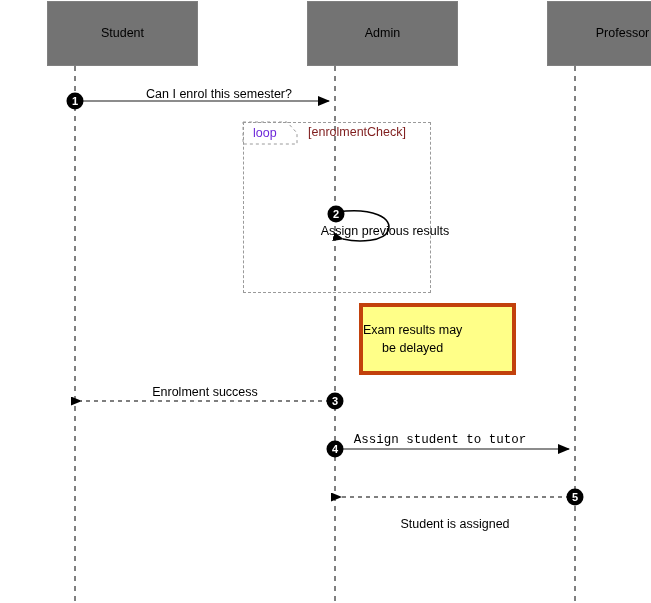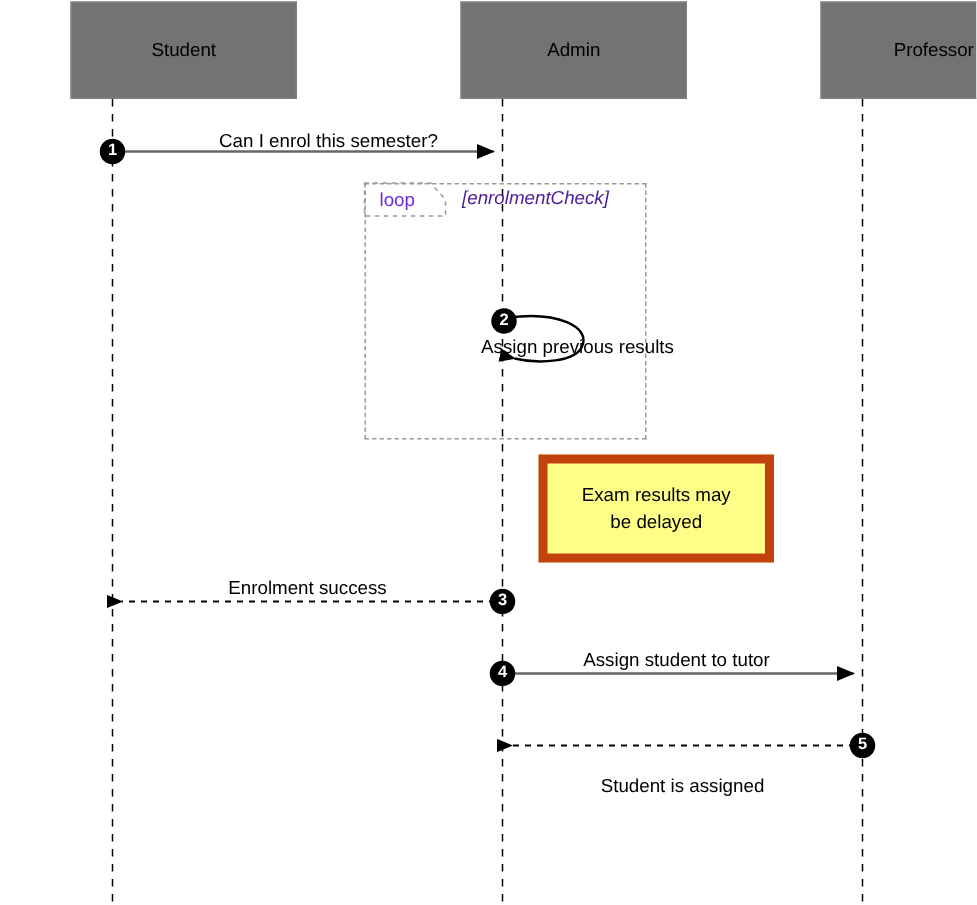--- a/index.html
+++ b/index.html
@@ -51,33 +51,31 @@
   }
   .fragment-tab-label {
     position: absolute;
     font-size: 12.5px;
     color: #6d28d9;
     white-space: nowrap;
   }
   .fragment-guard {
     position: absolute;
     font-size: 12.5px;
-    color: #4c1d95;
+    color: #7f1d1d;
     white-space: nowrap;
-    font-style: italic;
   }
   
   .note-box {
     position: absolute;
     box-sizing: border-box;
-    border: 6px solid #c2410c;
+    border: 4px solid #c2410c;
     background: #ffff88;
     display: flex;
     align-items: center;
-    justify-content: center;
     text-align: center;
   }
   .note-text {
     font-size: 12.5px;
     color: #000000;
     line-height: 1.45;
     white-space: pre-line;
   }
   
   .msg-label {
@@ -174,21 +172,21 @@
     <span class="note-text">Exam results may
 be delayed</span>
   </div>
 
   <div class="msg-label" style="left:205px; top:87px;margin-left:14px;">Can I enrol this semester?</div>
 
   <div class="msg-label" style="left:385px; top:224px;">Assign previous results</div>
 
   <div class="msg-label" style="left:205px; top:385px;">Enrolment success</div>
 
-  <div class="msg-label" style="left:451px; top:433px;">Assign student to tutor</div>
+  <div class="msg-label" style="left:440px; top:433px;font-family:Liberation Mono, monospace;">Assign student to tutor</div>
 
   <div class="msg-label" style="left:455px; top:481px;margin-top:36px;">Student is assigned</div>
 
   <div class="seq-badge" style="left:75px; top:101px;">1</div>
 
   <div class="seq-badge" style="left:336px; top:214px;">2</div>
 
   <div class="seq-badge" style="left:335px; top:401px;">3</div>
 
   <div class="seq-badge" style="left:335px; top:449px;">4</div>

